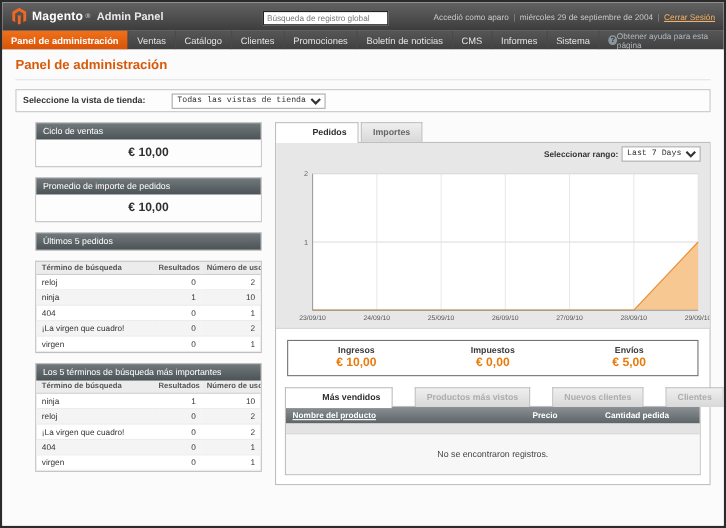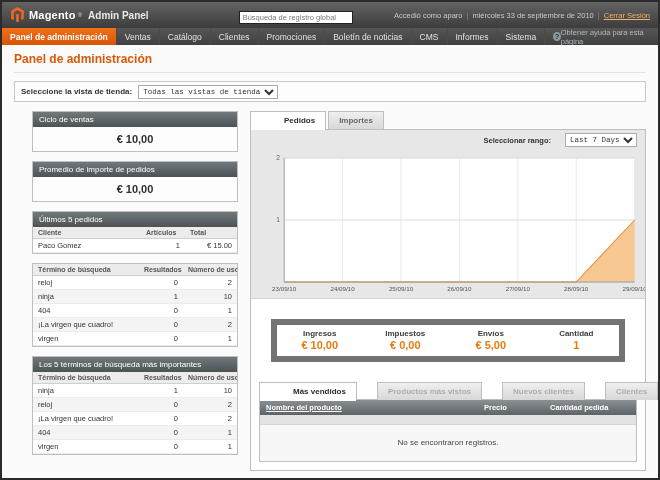--- a/index.html
+++ b/index.html
@@ -21,21 +21,21 @@
   
   .nav { height:17px; flex:0 0 17px; background:linear-gradient(180deg,#565656,#404040); display:flex; align-items:stretch; font-size:8.5px; color:#e3e3e3; }
   .nav-item { display:flex; align-items:center; padding:0 8px; cursor:pointer; border-right:1px solid #4a4a4a; white-space:nowrap; }
   .nav-item.active { background:linear-gradient(180deg,#f0701a,#d85408); color:#fff; font-weight:bold; }
   .nav-help { margin-left:auto; display:flex; align-items:center; gap:0; padding:0 8px; color:#aeb9be; font-size:7.5px; cursor:pointer; }
   .help-ico { width:9px; height:9px; border-radius:50%; background:#8b979c; color:#2f2f2f; font-size:7px; font-weight:bold; display:flex; align-items:center; justify-content:center; }
 
   
   .content { flex:1; background:#fbfbfb; padding:7px 12px 0; overflow:hidden; }
   .page-title { color:#d85909; font-size:12px; font-weight:bold; padding-bottom:6px; border-bottom:1px solid #e3e3e3; margin-bottom:8px; }
-  .store-bar { border:1px solid #c9c9c9; background:#fdfdfd; height:21px; display:flex; align-items:center; gap:6px; padding:0 6px; font-size:8px; font-weight:bold; color:#333; }
+  .store-bar { border:1px solid #c9c9c9; background:#fdfdfd; height:21px; display:flex; align-items:center; gap:24px; padding:0 6px; font-size:8px; font-weight:bold; color:#333; }
   .store-bar select, .range-row select { font-size:7.5px; font-family:Liberation Mono, monospace; height:14px; border:1px solid #aaa; background:#fff; color:#333; }
 
   .cols { display:flex; gap:12px; margin-top:9px; align-items:flex-start; }
   .leftcol { width:206px; flex:0 0 206px; margin-left:18px; }
   .rightcol { flex:1; min-width:0; }
 
   
   .box { border:1px solid #bfbfbf; background:#fff; margin-bottom:9px; }
   .box-head { background:linear-gradient(180deg,#71797d,#4c5357); color:#fff; font-size:8px; font-weight:normal; padding:3px 6px; }
   .big-value { text-align:center; font-size:11px; font-weight:bold; color:#2e2e2e; padding:6px 4px; background:#fdfdfd; }
@@ -48,24 +48,24 @@
 
   
   .tabs { display:flex; gap:2px; position:relative; z-index:2; }
   .tab { font-size:8px; font-weight:bold; padding:4px 10px; border:1px solid #bfbfbf; border-bottom:none; background:linear-gradient(180deg,#efefef,#d8d8d8); color:#666; cursor:pointer; white-space:nowrap; }
   .tab.active { background:#fff; color:#2e2e2e; position:relative;padding-left:33px; }
   .tab.active::after { content:""; position:absolute; left:0; right:0; bottom:-1px; height:1px; background:#fff; }
   .tab.disabled { color:#adadad; cursor:default; }
   .panel { border:1px solid #bfbfbf; background:#fff; }
 
   .chart-block { background:#e7e7e7; border-bottom:1px solid #d5d5d5; padding:0 0 2px; }
-  .range-row { display:flex; justify-content:flex-end; align-items:center; gap:14px; font-size:7.5px; font-weight:bold; color:#333; padding:3px 8px; }
+  .range-row { display:flex; justify-content:flex-end; align-items:center; gap:3px; font-size:7.5px; font-weight:bold; color:#333; padding:3px 8px; }
   .chart-svg { display:block; width:100%; height:146px; }
 
-  .stats { display:flex; border:6px solid #737373; background:#fff; margin:20px; }
+  .stats { display:flex; border:1px solid #737373; background:#fff; margin:10px; }
   .stat { flex:1; text-align:center; padding:4px 2px 5px; }
   .stat-label { font-size:8px; font-weight:bold; color:#3c3c3c; }
   .stat-value { font-size:11px; font-weight:bold; color:#e87b0d; margin-top:1px; }
 
   .bottom-tabs { display:flex; gap:20px; margin:8px 8px 0; position:relative; z-index:2; }
   .grid-box { border:1px solid #bfbfbf; margin:-1px 8px 8px; background:#fff; }
   .grid-head { display:flex; background:linear-gradient(180deg,#8a9093,#5d6468); color:#fff; font-size:7.5px; font-weight:bold; }
   .grid-head > div { padding:3px 6px; }
   .gh-name { flex:1;text-decoration:underline; } .gh-price { width:66px; } .gh-qty { width:92px; }
   .grid-stripe { height:10px; background:#e3e3e3; border-bottom:1px solid #d6d6d6; }
@@ -85,21 +85,21 @@
       <span class="brand-name">Magento</span>
         <span class="brand-reg">®</span>
       <span class="brand-sub">Admin Panel</span>
     </div>
     <div class="gsearch">
       <input type="text" value="Búsqueda de registro global" style="">
     </div>
     <div class="session">
       <span>Accedió como aparo</span>
       <span class="sep">|</span>
-      <span>miércoles 33 de septiembre de 2010</span>
+      <span>miércoles 29 de septiembre de 2004</span>
       <span class="sep">|</span>
       <a class="logout">Cerrar Sesión</a>
     </div>
   </div>
 
   <div class="nav">
     <a class="nav-item active">Panel de administración</a>
     <a class="nav-item">Ventas</a>
     <a class="nav-item">Catálogo</a>
     <a class="nav-item">Clientes</a>
@@ -133,36 +133,20 @@
           <div class="big-value">€ 10,00</div>
         </div>
 
         <div class="box">
           <div class="box-head">Promedio de importe de pedidos</div>
           <div class="big-value">€ 10,00</div>
         </div>
 
         <div class="box">
           <div class="box-head">Últimos 5 pedidos</div>
-          <table class="mini">
-            <thead>
-              <tr>
-                <th>Cliente</th>
-                <th class="w-items">Artículos</th>
-                <th class="w-total">Total</th>
-              </tr>
-            </thead>
-            <tbody>
-              <tr>
-                <td>Paco Gomez</td>
-                <td class="num">1</td>
-                <td class="num">€ 15.00</td>
-              </tr>
-            </tbody>
-          </table>
         </div>
 
         <div class="box">
           <table class="mini">
             <thead>
               <tr>
                 <th>Término de búsqueda</th>
                 <th class="w-res">Resultados</th>
                 <th class="w-use">Número de usos</th>
               </tr>
@@ -286,24 +270,20 @@
               <div class="stat-value">€ 10,00</div>
             </div>
             <div class="stat">
               <div class="stat-label">Impuestos</div>
               <div class="stat-value">€ 0,00</div>
             </div>
             <div class="stat">
               <div class="stat-label">Envíos</div>
               <div class="stat-value">€ 5,00</div>
             </div>
-            <div class="stat">
-              <div class="stat-label">Cantidad</div>
-              <div class="stat-value">1</div>
-            </div>
           </div>
 
           <div class="bottom-tabs">
             <a class="tab active">Más vendidos</a>
             <a class="tab disabled">Productos más vistos</a>
             <a class="tab disabled">Nuevos clientes</a>
             <a class="tab disabled">Clientes</a>
           </div>
 
           <div class="grid-box">

